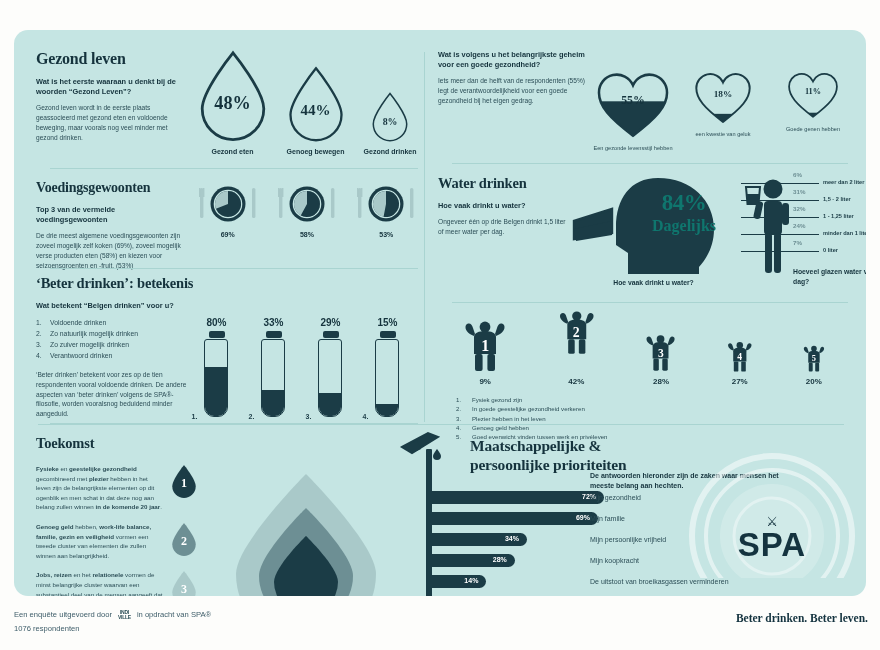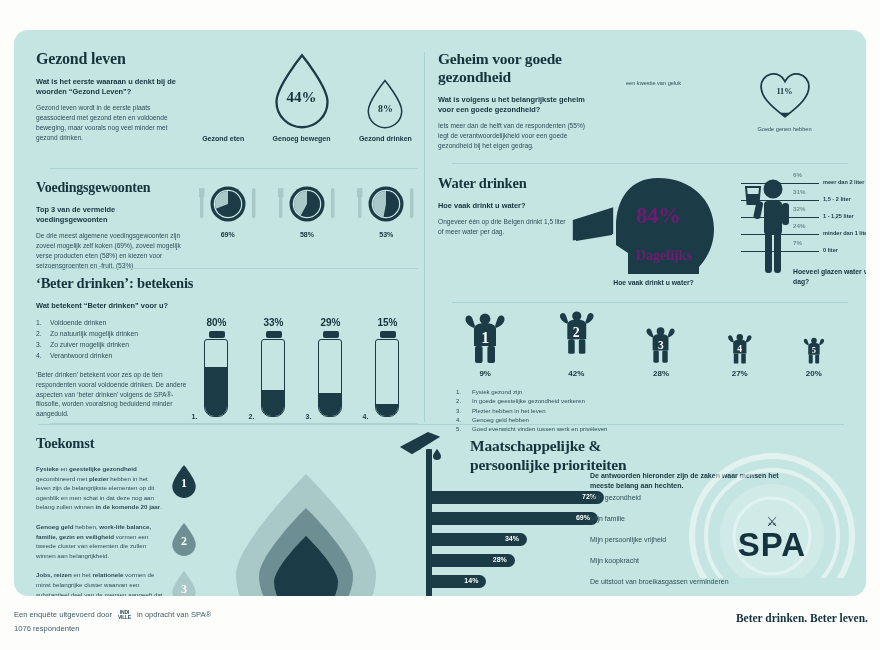--- a/index.html
+++ b/index.html
@@ -73,20 +73,26 @@
 
   <section id="sec-gezond">
     <div class="row">
       <div class="col-text">
         <h2 class="sec-title" style="font-size:16px">Gezond leven</h2>
         <p class="q">Wat is het eerste waaraan u denkt bij de woorden “Gezond Leven”?</p>
         <p class="p">Gezond leven wordt in de eerste plaats geassocieerd met gezond eten en voldoende beweging, maar voorals nog veel minder met gezond drinken.</p>
       </div>
       <div class="figs" id="drops-gezond">
           <div class="fig">
+            <div style="position:relative;width:70px;height:92.4px">
+              <svg width="70" height="92.4" viewBox="0 0 100 132">
+                <path fill="none" stroke="#1B3C46" stroke-width="4" d="M50 4 C50 4 94 58 94 84 A44 44 0 0 1 6 84 C6 58 50 4 50 4 Z"></path>
+              </svg>
+              <div class="serif pct" style="position:absolute;left:0;top:43.428px;width:100%;text-align:center;font-size:18.2px">48%</div>
+            </div>
             <div class="cap">Gezond eten</div>
           </div>
           <div class="fig">
             <div style="position:relative;width:58px;height:76.56px">
               <svg width="58" height="76.56" viewBox="0 0 100 132">
                 <path fill="none" stroke="#1B3C46" stroke-width="4" d="M50 4 C50 4 94 58 94 84 A44 44 0 0 1 6 84 C6 58 50 4 50 4 Z"></path>
               </svg>
               <div class="serif pct" style="position:absolute;left:0;top:35.9832px;width:100%;text-align:center;font-size:15.08px">44%</div>
             </div>
             <div class="cap">Genoeg bewegen</div>
@@ -154,21 +160,21 @@
           </div>
         </div>
     </div>
     <div class="divider" style="left:14px;top:88px;width:368px;"></div>
   </section>
 
   <section id="sec-beterdrinken">
     <h2 class="sec-title" style="font-size:14.5px">‘Beter drinken’: betekenis</h2>
     <div class="row">
       <div class="col-text">
-        <p class="q">Wat betekent “Beter drinken” voor u?</p>
+        <p class="q">Wat betekent “Belgen drinken” voor u?</p>
         <ul class="ol" id="bd-list" style="margin-bottom:9px">
             <li>
               <span class="n">1.</span>
               <span>Voldoende drinken</span>
             </li>
             <li>
               <span class="n">2.</span>
               <span>Zo natuurlijk mogelijk drinken</span>
             </li>
             <li>
@@ -272,26 +278,56 @@
     <path class="mid" d="M80 38 C80 38 127 84 127 106 A47 47 0 0 1 33 106 C33 84 80 38 80 38 Z"></path>
     <path class="ink" d="M80 66 C80 66 112 97 112 112 A32 32 0 0 1 48 112 C48 97 80 66 80 66 Z"></path>
   </svg>
 
   <div class="vdivider" style="left:410px;top:22px;height:370px;"></div>
   <div class="divider" style="left:24px;top:394px;width:806px;"></div>
 
   <section id="sec-geheim">
     <div class="row">
       <div class="col-text" style="width:150px;flex:0 0 150px">
-        <h2 class="sec-title" style="font-size:15.5px;line-height:1.16">Geheim voor goede gezondheid</h2>
         <p class="q">Wat is volgens u het belangrijkste geheim voor een goede gezondheid?</p>
         <p class="p">Iets meer dan de helft van de respondenten (55%) legt de verantwoordelijkheid voor een goede gezondheid bij het eigen gedrag.</p>
       </div>
       <div class="figs" id="hearts" style="align-items:flex-start;padding-top:22px">
           <div class="fig">
+            <div style="position:relative;width:74px;height:65.12px">
+              <svg width="74" height="65.12" viewBox="0 0 100 88">
+                <defs>
+                  <clipPath id="hc0">
+                    <path d="M50 86 C18 62 4 46 4 28 A24 24 0 0 1 50 18 A24 24 0 0 1 96 28 C96 46 82 62 50 86 Z"></path>
+                  </clipPath>
+                </defs>
+                <g clip-path="url(#hc0)">
+                  <rect x="0" y="39.6" width="100" height="48.4" fill="#1B3C46"></rect>
+                </g>
+                <path fill="none" stroke="#1B3C46" stroke-width="3.4" d="M50 86 C18 62 4 46 4 28 A24 24 0 0 1 50 18 A24 24 0 0 1 96 28 C96 46 82 62 50 86 Z"></path>
+              </svg>
+              <div class="serif pct" style="position:absolute;left:0;top:21.489600000000003px;width:100%;text-align:center;font-size:11.84px">55%</div>
+            </div>
+            <div class="cap small" style="margin-top:8px;width:90px">Een gezonde levensstijl hebben</div>
+          </div>
+          <div class="fig">
+            <div style="position:relative;width:58px;height:51.04px">
+              <svg width="58" height="51.04" viewBox="0 0 100 88">
+                <defs>
+                  <clipPath id="hc1">
+                    <path d="M50 86 C18 62 4 46 4 28 A24 24 0 0 1 50 18 A24 24 0 0 1 96 28 C96 46 82 62 50 86 Z"></path>
+                  </clipPath>
+                </defs>
+                <g clip-path="url(#hc1)">
+                  <rect x="0" y="72.16" width="100" height="15.84" fill="#1B3C46"></rect>
+                </g>
+                <path fill="none" stroke="#1B3C46" stroke-width="3.4" d="M50 86 C18 62 4 46 4 28 A24 24 0 0 1 50 18 A24 24 0 0 1 96 28 C96 46 82 62 50 86 Z"></path>
+              </svg>
+              <div class="serif pct" style="position:absolute;left:0;top:16.8432px;width:100%;text-align:center;font-size:9.28px">18%</div>
+            </div>
             <div class="cap small" style="margin-top:8px;width:90px">een kwestie van geluk</div>
           </div>
           <div class="fig">
             <div style="position:relative;width:52px;height:45.76px">
               <svg width="52" height="45.76" viewBox="0 0 100 88">
                 <defs>
                   <clipPath id="hc2">
                     <path d="M50 86 C18 62 4 46 4 28 A24 24 0 0 1 50 18 A24 24 0 0 1 96 28 C96 46 82 62 50 86 Z"></path>
                   </clipPath>
                 </defs>
@@ -317,23 +353,23 @@
         <p class="p">Ongeveer één op drie Belgen drinkt 1,5 liter of meer water per dag.</p>
       </div>
 
       <div style="position:relative;width:175px;flex:0 0 175px">
         <svg width="175" height="100" viewBox="0 0 175 100">
           <path class="ink" d="M92 3 C126 3 148 26 148 54 C148 72 140 84 133 92 L133 99 L62 99 L62 78 L50 70 L50 52 C50 24 64 3 92 3 Z"></path>
           <path class="ink" d="M8 46 L46 34 L46 58 L8 64 Z"></path>
           <path class="inkline" stroke-width="2.4" d="M8 46 L46 34 L46 58 L8 64 Z"></path>
           <path class="ink" d="M8 54 L46 46 L46 60 L10 66 Z"></path>
         </svg>
-        <div style="position:absolute;left:70px;top:28px;width:96px;text-align:left;color:#701a75;">
+        <div style="position:absolute;left:70px;top:15px;width:96px;text-align:center;color:#0f766e;">
           <div class="serif" style="font-size:23px;font-weight:bold;letter-spacing:-.5px">84%</div>
-          <div class="serif" style="font-size:14px;font-weight:bold;margin-top:19px">Dagelijks</div>
+          <div class="serif" style="font-size:16px;font-weight:bold;margin-top:1px">Dagelijks</div>
         </div>
         <div class="lbl" style="margin-top:4px;font-size:6.8px">Hoe vaak drinkt u water?</div>
       </div>
 
       <div style="position:relative;flex:1">
         <svg width="52" height="100" viewBox="0 0 52 100" style="position:absolute;left:2px;top:2px">
           <circle class="ink" cx="30" cy="12" r="9.5"></circle>
           <rect class="ink" x="21" y="24" width="18" height="34" rx="4"></rect>
           <rect class="ink" x="39" y="26" width="7" height="22" rx="3"></rect>
           <rect class="ink" x="12" y="24" width="7" height="18" rx="3" transform="rotate(12 15 32)"></rect>
@@ -398,21 +434,21 @@
                 <svg width="39.56" height="44.72" viewBox="0 0 46 52">
                   <circle cx="23" cy="7" r="5.4" fill="#1B3C46"></circle>
                   <path fill="#1B3C46" d="M12 17 C12 13 17 11 23 11 C29 11 34 13 34 17 L34 34 L12 34 Z"></path>
                   <path fill="#1B3C46" d="M12 16 C6 14 2 9 4 5 C7 2 10 4 11 8 L13 14 Z"></path>
                   <path fill="#1B3C46" d="M34 16 C40 14 44 9 42 5 C39 2 36 4 35 8 L33 14 Z"></path>
                   <rect x="13" y="34" width="7.6" height="17" rx="2" fill="#1B3C46"></rect>
                   <rect x="25.4" y="34" width="7.6" height="17" rx="2" fill="#1B3C46"></rect>
                 </svg>
                 <div class="serif" style="position:absolute;left:0;top:14.7576px;width:100%;text-align:center;font-size:13.76px;font-weight:bold;color:#FFF">2</div>
               </div>
-              <div class="cap" style="margin-top:14px;font-size:8px">42%</div>
+              <div class="cap" style="margin-top:22px;font-size:8px">42%</div>
             </div>
             <div class="fig">
               <div style="position:relative;width:33.12px;height:37.44px">
                 <svg width="33.12" height="37.44" viewBox="0 0 46 52">
                   <circle cx="23" cy="7" r="5.4" fill="#1B3C46"></circle>
                   <path fill="#1B3C46" d="M12 17 C12 13 17 11 23 11 C29 11 34 13 34 17 L34 34 L12 34 Z"></path>
                   <path fill="#1B3C46" d="M12 16 C6 14 2 9 4 5 C7 2 10 4 11 8 L13 14 Z"></path>
                   <path fill="#1B3C46" d="M34 16 C40 14 44 9 42 5 C39 2 36 4 35 8 L33 14 Z"></path>
                   <rect x="13" y="34" width="7.6" height="17" rx="2" fill="#1B3C46"></rect>
                   <rect x="25.4" y="34" width="7.6" height="17" rx="2" fill="#1B3C46"></rect>

